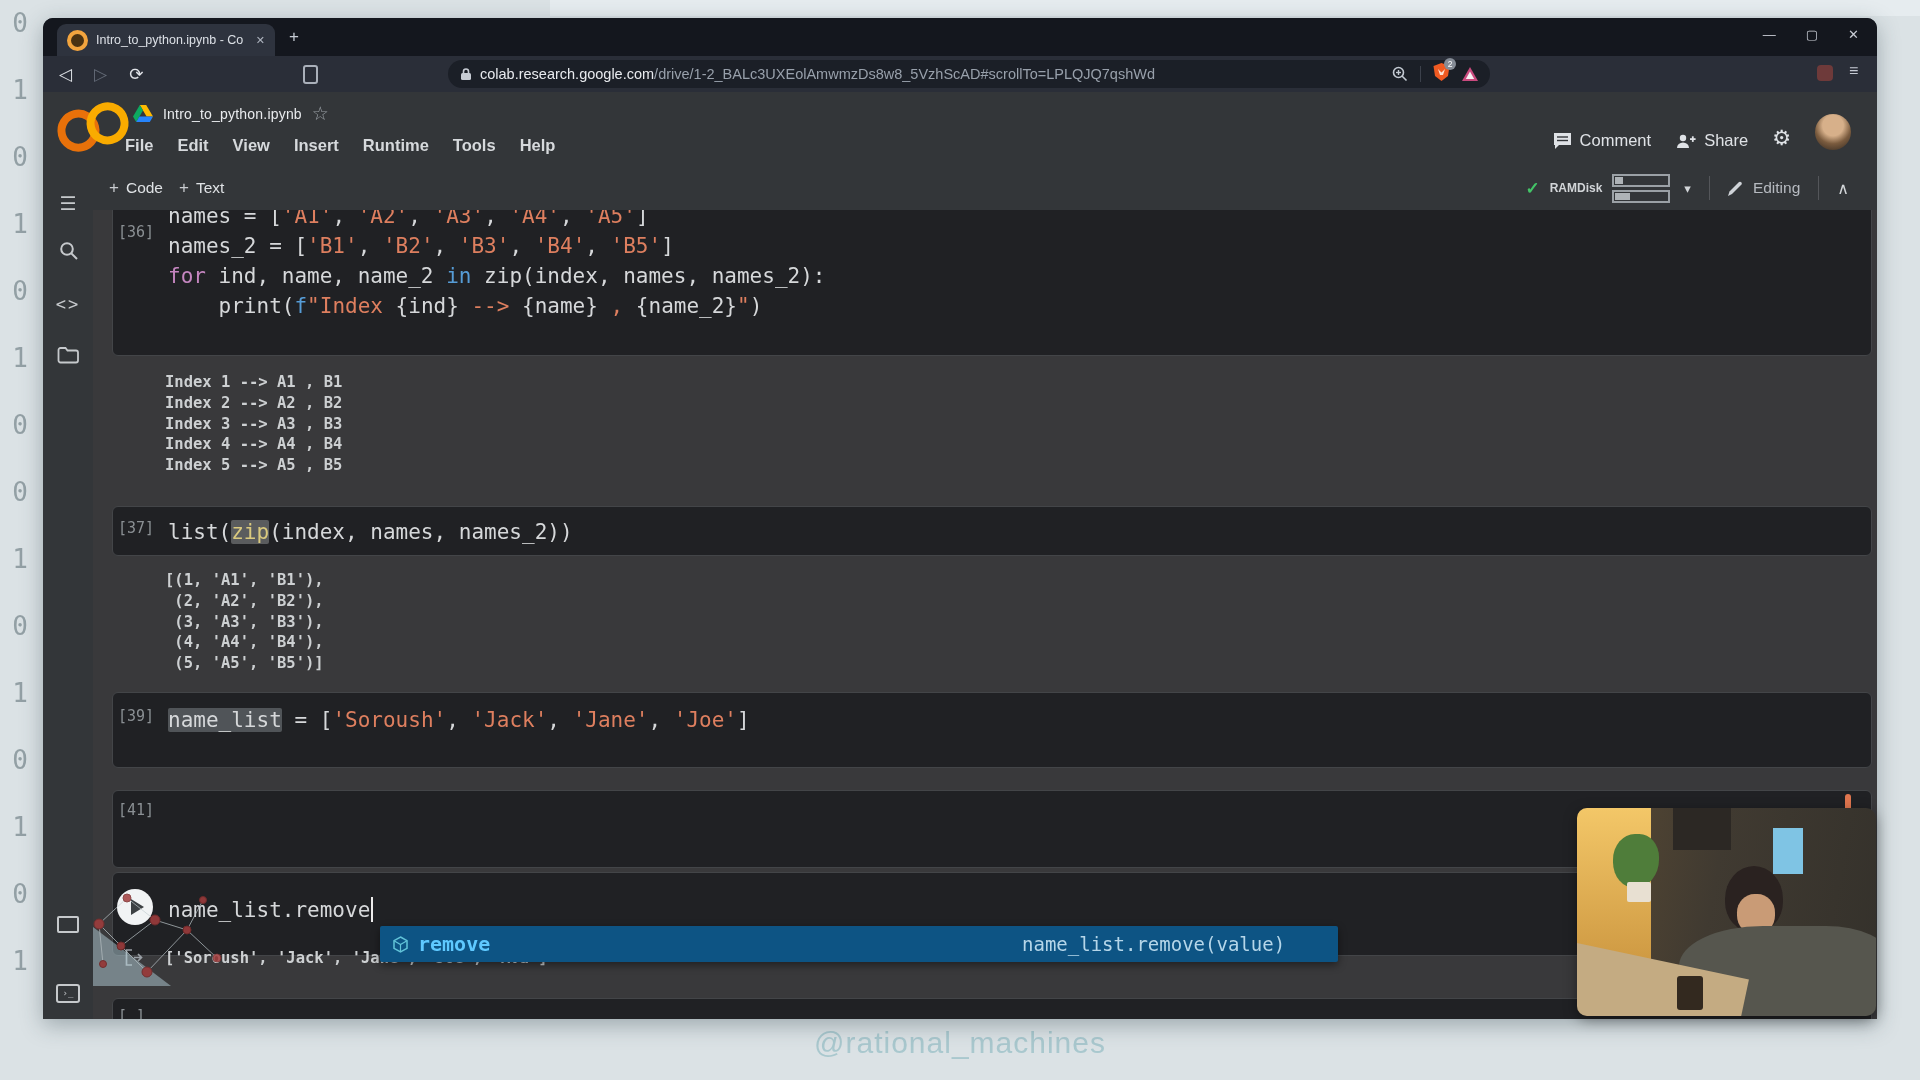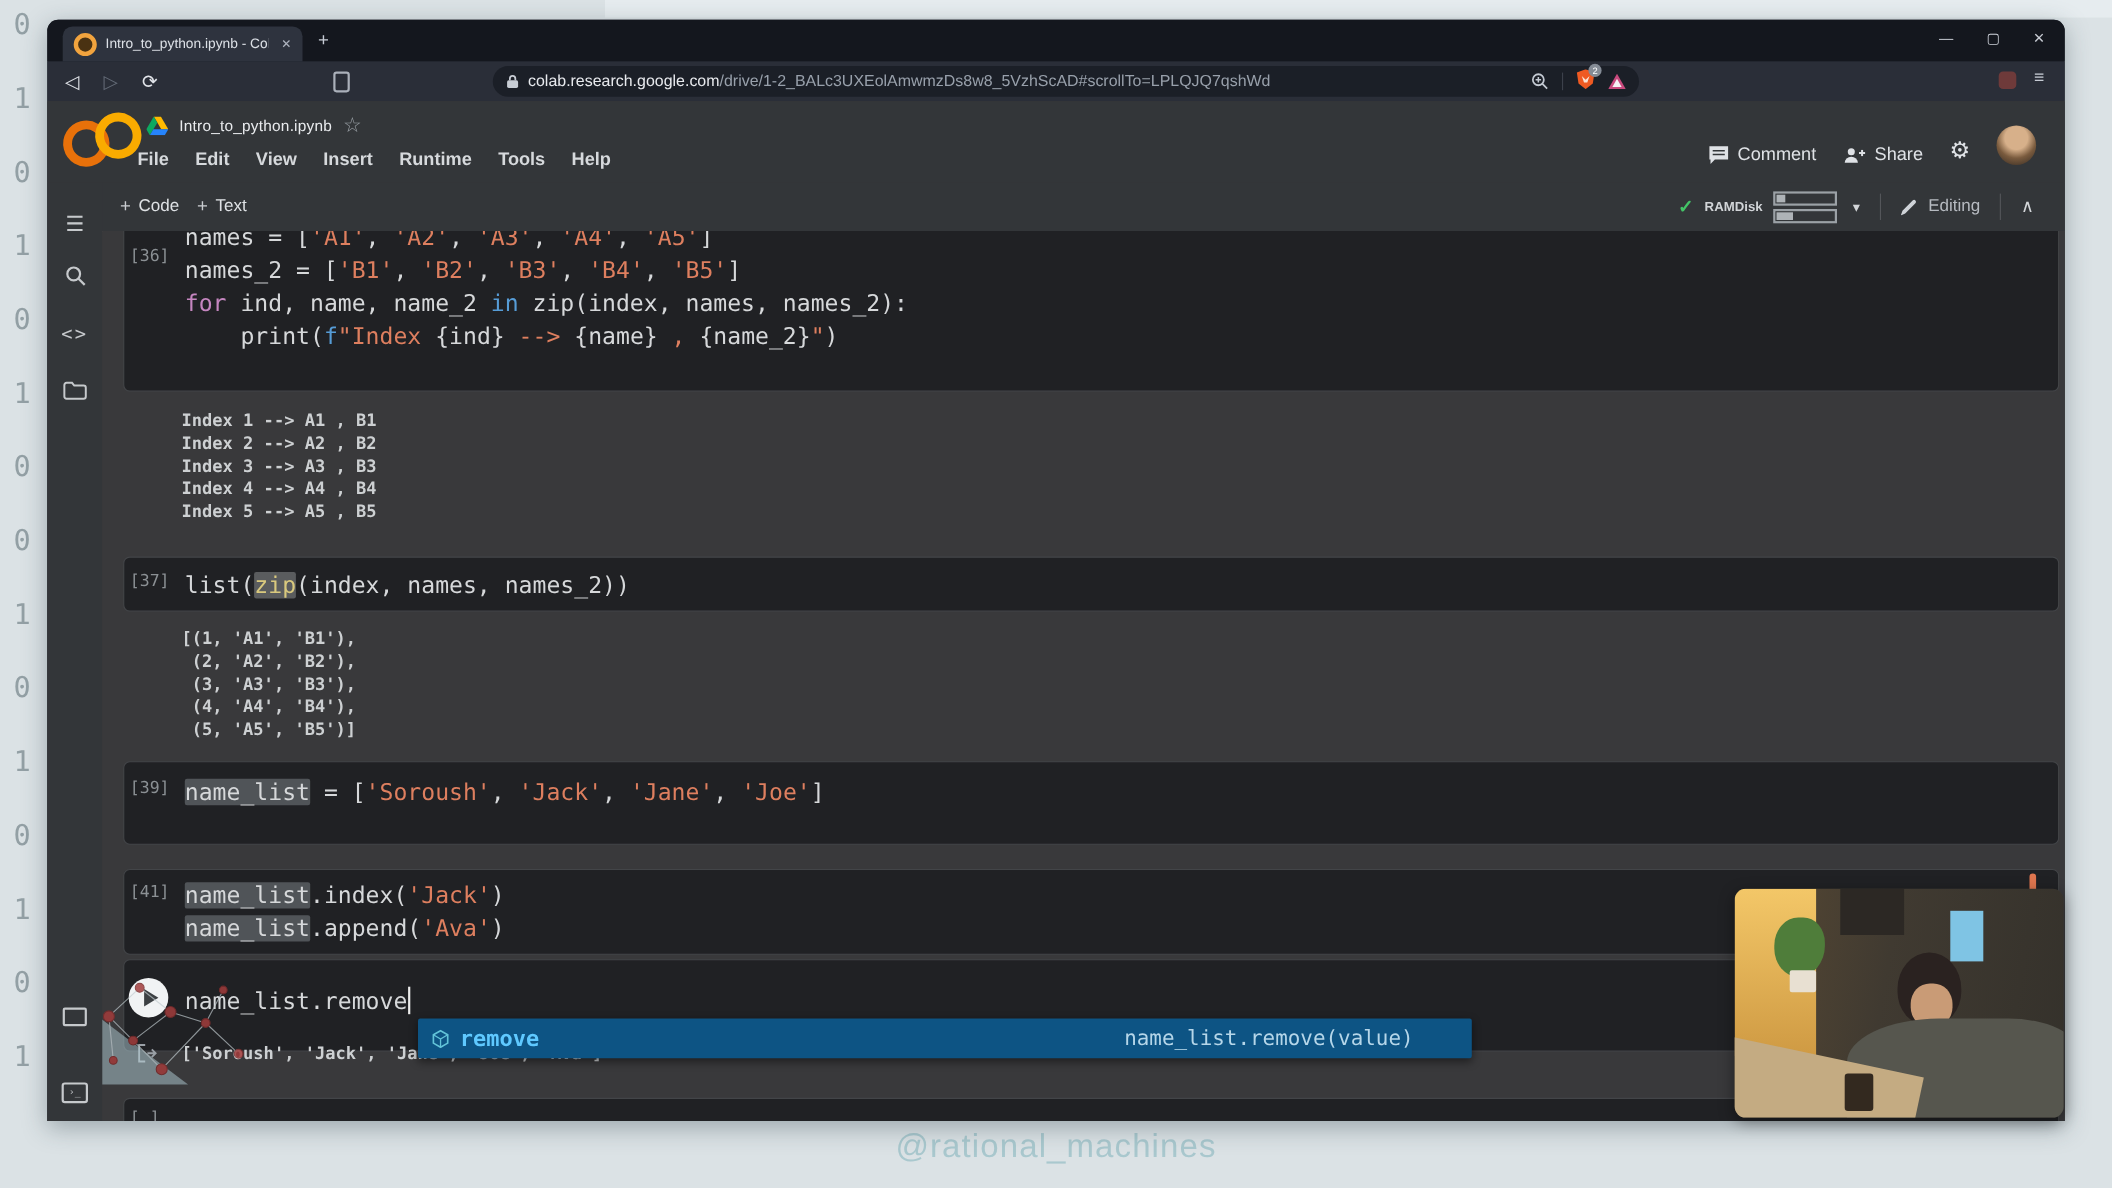--- a/index.html
+++ b/index.html
@@ -326,24 +326,20 @@
 
           <div class="cell" id="cell39">
             <span class="exec">[39]</span>
             <div class="code-lines">
                 <div class="code-line"><span class="tk-h">name_list</span><span class="tk-p"> = [</span><span class="tk-s">'Soroush'</span><span class="tk-p">, </span><span class="tk-s">'Jack'</span><span class="tk-p">, </span><span class="tk-s">'Jane'</span><span class="tk-p">, </span><span class="tk-s">'Joe'</span><span class="tk-p">]</span></div>
               </div>
           </div>
 
           <div class="cell" id="cell41">
             <span class="exec">[41]</span>
-            <div class="code-lines">
-                <div class="code-line"><span class="tk-h">name_list</span><span class="tk-p">.index(</span><span class="tk-s">'Jack'</span><span class="tk-p">)</span></div>
-                <div class="code-line"><span class="tk-h">name_list</span><span class="tk-p">.append(</span><span class="tk-s">'Ava'</span><span class="tk-p">)</span></div>
-              </div>
           </div>
 
           <div class="cell" id="cellA">
             <div class="code-lines">
                 <div class="code-line"><span class="tk-p">name_list.remove</span><span class="icaret"></span></div>
               </div>
           </div>
           <div id="play-btn">
               <i></i>
             </div>

